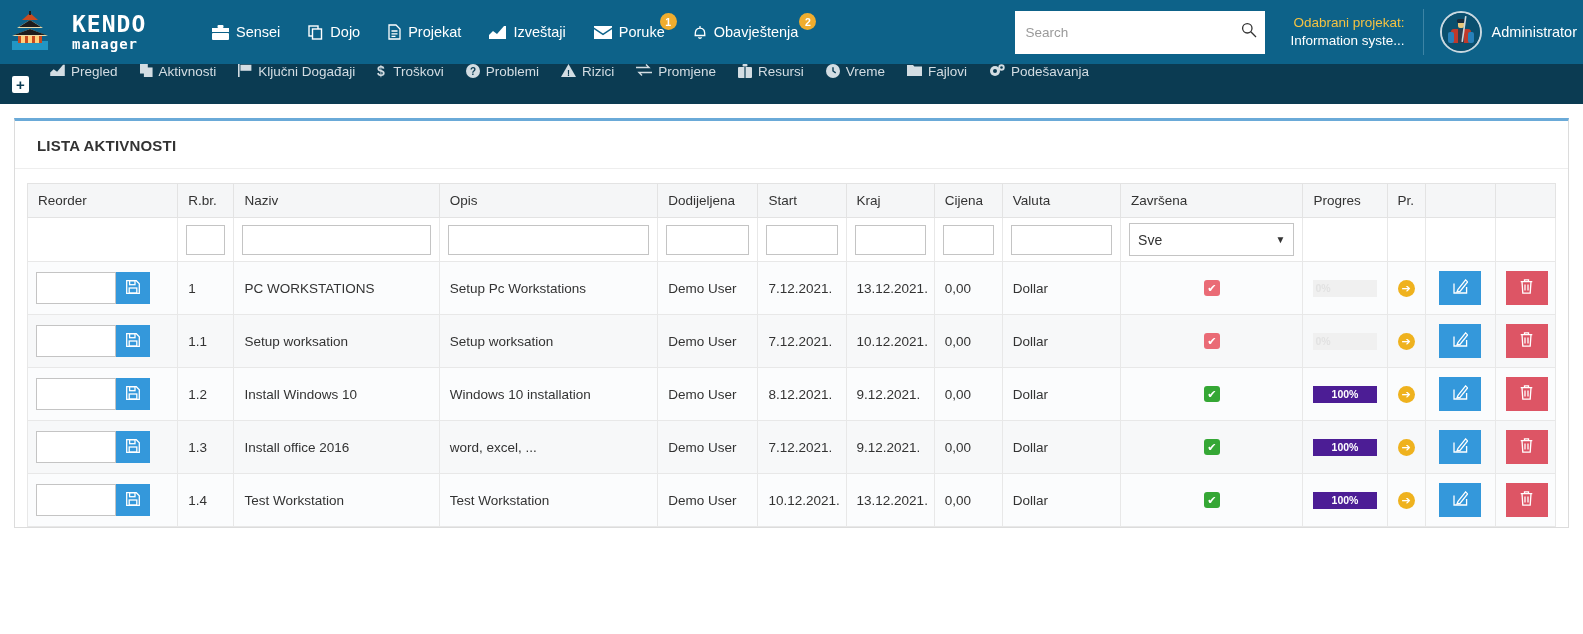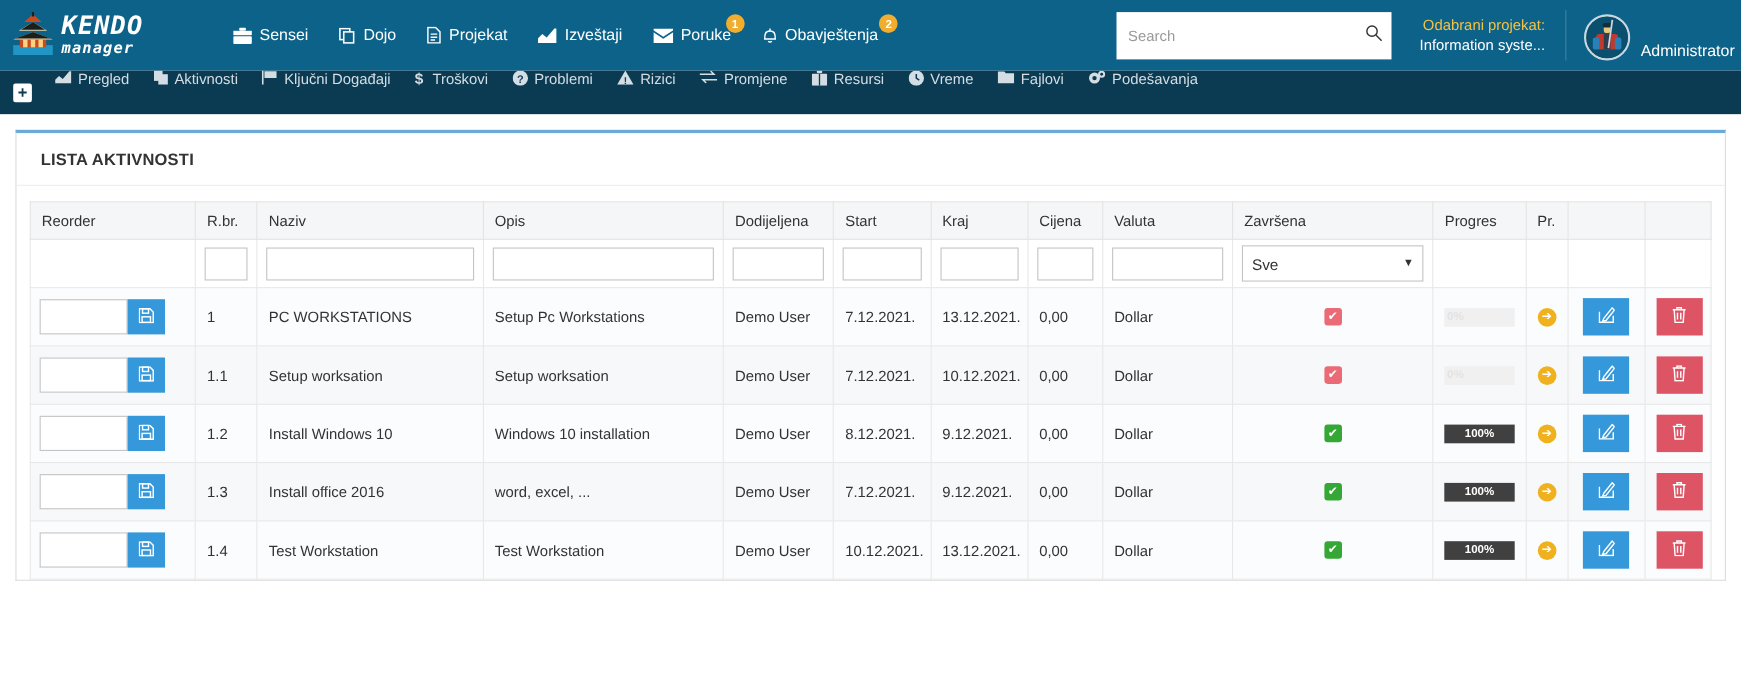--- a/index.html
+++ b/index.html
@@ -9,21 +9,21 @@
     background: #fff; overflow: hidden;
   }
 
   
   .topbar {
     height: 64px; background: #0d6289;
     display: flex; align-items: center; position: relative;
   }
   .brand { width: 190px; display: flex; align-items: center; padding-left: 8px; }
   .logo-mark { width: 44px; height: 42px; position: relative; flex: none; }
-  .brand-text { margin-left: 4px; line-height: 1; font-style: italic; }
+  .brand-text { margin-left: 20px; line-height: 1; }
   .brand-text .l1 {
     color: #fff; font-size: 23px; font-weight: 700;
     letter-spacing: 1px; font-family: "DejaVu Sans Mono", monospace;
   }
   .brand-text .l2 {
     color: #fff; font-size: 14px; font-weight: 700;
     letter-spacing: 1px; font-family: "DejaVu Sans Mono", monospace;
     margin-top: 1px;
   }
   .mainnav { display: flex; align-items: center; gap: 0; margin-left: 8px; }
@@ -50,21 +50,21 @@
     font-family: "Liberation Sans", sans-serif; color: #333;
   }
   .searchbox input::placeholder { color: #9a9a9a; }
   .proj {
     text-align: right; line-height: 1.35; padding: 0 18px 0 26px;
     font-size: 13.5px;
   }
   .proj .p1 { color: #f5c242; }
   .proj .p2 { color: #fff; }
   .userwrap {
-    display: flex; align-items: flex-end; gap: 10px;
+    display: flex; align-items: center; gap: 10px;
     border-left: 1px solid #3d84a5; padding-left: 16px; padding-right: 6px;
     height: 46px;
   }
   .avatar {
     width: 42px; height: 42px; border-radius: 50%;
     background: #0a4f6e; border: 2px solid #c9d8e0;
     position: relative; overflow: hidden; flex: none;
   }
   .username { color: #fff; font-size: 14.5px; white-space: nowrap; }
 
@@ -154,21 +154,21 @@
   .act-btn.red { background: #dd5565; }
   .chk {
     width: 16px; height: 16px; border-radius: 3px; margin: 0 auto;
     display: flex; align-items: center; justify-content: center;
     color: #fff; font-size: 11px; line-height: 1;
   }
   .chk.on { background: #35a735; }
   .chk.off { background: #ea6b76; }
   .pbar-track { width: 100%; height: 17px; background: #f0f0f0; position: relative; }
   .pbar-fill {
-    height: 100%; background: #404040; color: #fff; font-size: 10.5px;
+    height: 100%; background: #4c1d95; color: #fff; font-size: 10.5px;
     display: flex; align-items: center; justify-content: center;
     font-weight: 700;
   }
   .pbar-fill.zero { background: transparent; color: #e2e2e2; justify-content: flex-start; padding-left: 2px; }
   .arrow-ico {
     width: 17px; height: 17px; border-radius: 50%; background: #efb21e;
     display: flex; align-items: center; justify-content: center;
     margin: 0 auto; color: #fff; font-size: 11px; line-height: 1;
   }
   .ctr { text-align: center; }

